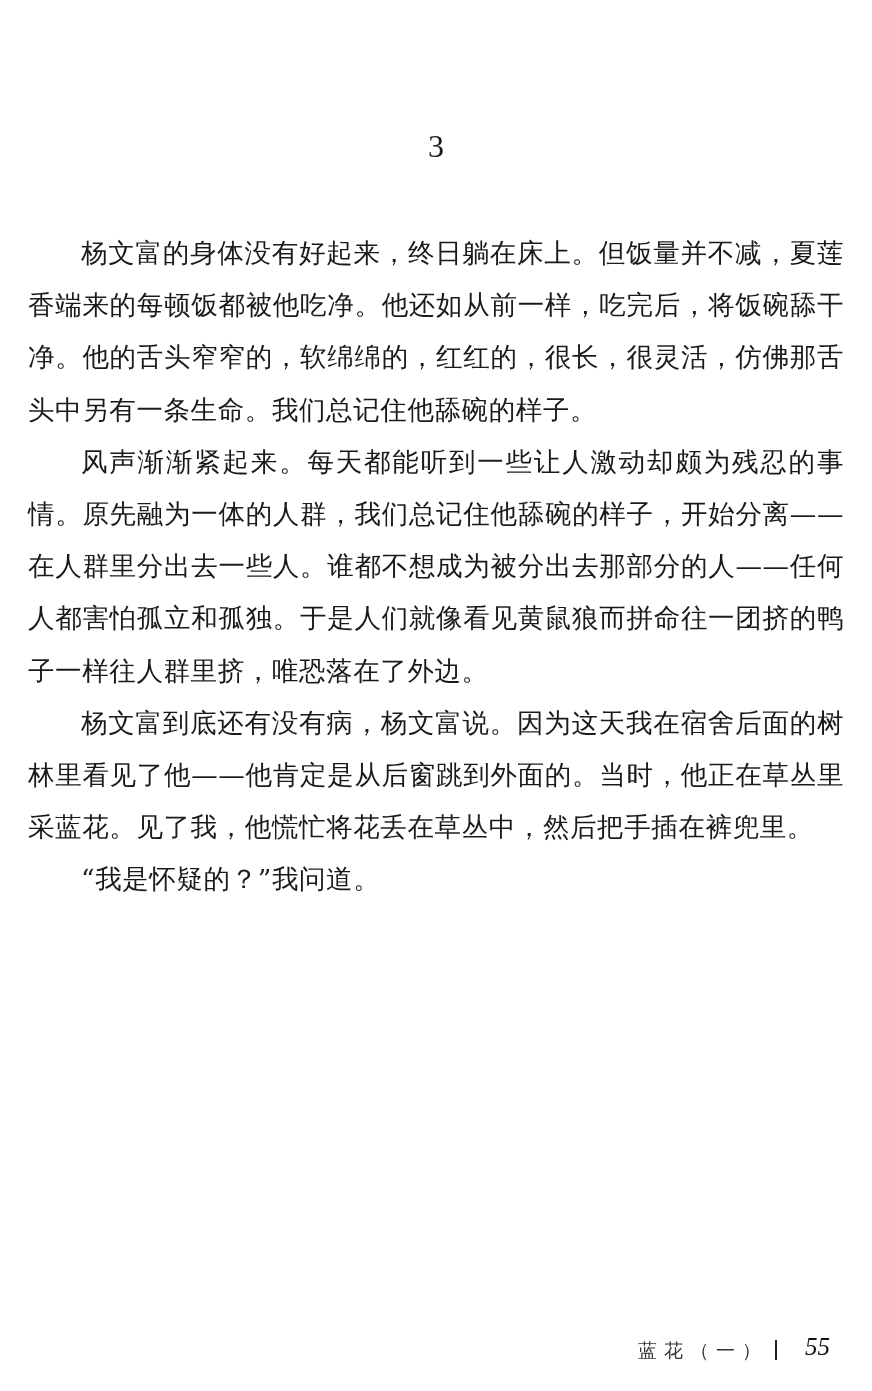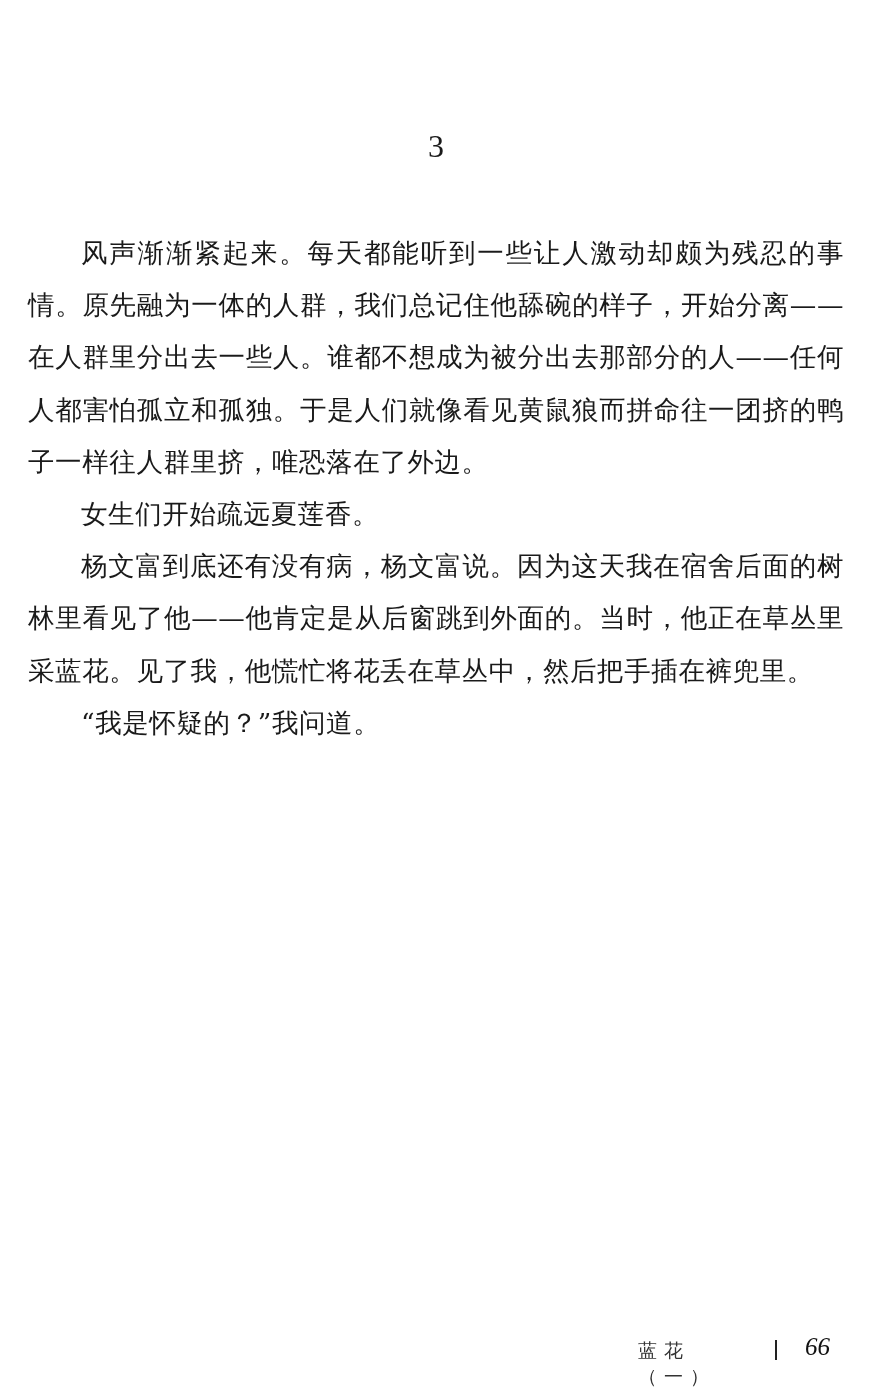--- a/index.html
+++ b/index.html
@@ -39,20 +39,21 @@
     text-align: justify;
     letter-spacing: 0.6px;
     word-break: break-all;
   }
   .footer {
     position: absolute;
     top: 1334px;
     left: 0;
     width: 744px;
     height: 34px;
+    padding-left: 28px;
   }
   .footer-title {
     position: absolute;
     left: 638px;
     top: 4px;
     font-size: 19px;
     color: #333;
     letter-spacing: 7px;
     font-family: "DejaVu Sans", "Liberation Sans", sans-serif;
   }
@@ -73,23 +74,23 @@
     font-size: 25px;
     color: #111;
   }
 </style>
 </head>
 <body>
 
 <div class="chapter-number">3</div>
 
 <div class="body-text">
+  <p class="para">杨文富的身体没有好起来，终日躺在床上。但饭量并不减，夏莲香端来的每顿饭都被他吃净。他还如从前一样，吃完后，将饭碗舔干净。他的舌头窄窄的，软绵绵的，红红的，很长，很灵活，仿佛那舌头中另有一条生命。我们总记住他舔碗的样子。</p>
   <p class="para">风声渐渐紧起来。每天都能听到一些让人激动却颇为残忍的事情。原先融为一体的人群，我们总记住他舔碗的样子，开始分离——在人群里分出去一些人。谁都不想成为被分出去那部分的人——任何人都害怕孤立和孤独。于是人们就像看见黄鼠狼而拼命往一团挤的鸭子一样往人群里挤，唯恐落在了外边。</p>
-  <p class="para">女生们开始疏远夏莲香。</p>
   <p class="para">杨文富到底还有没有病，杨文富说。因为这天我在宿舍后面的树林里看见了他——他肯定是从后窗跳到外面的。当时，他正在草丛里采蓝花。见了我，他慌忙将花丢在草丛中，然后把手插在裤兜里。</p>
   <p class="para">“我是怀疑的？”我问道。</p>
 </div>
 
 <div class="footer">
   <span class="footer-title">蓝花（一）</span>
   <span class="footer-divider"></span>
-  <span class="page-number">66</span>
+  <span class="page-number">55</span>
 </div>
 
 </body></html>

